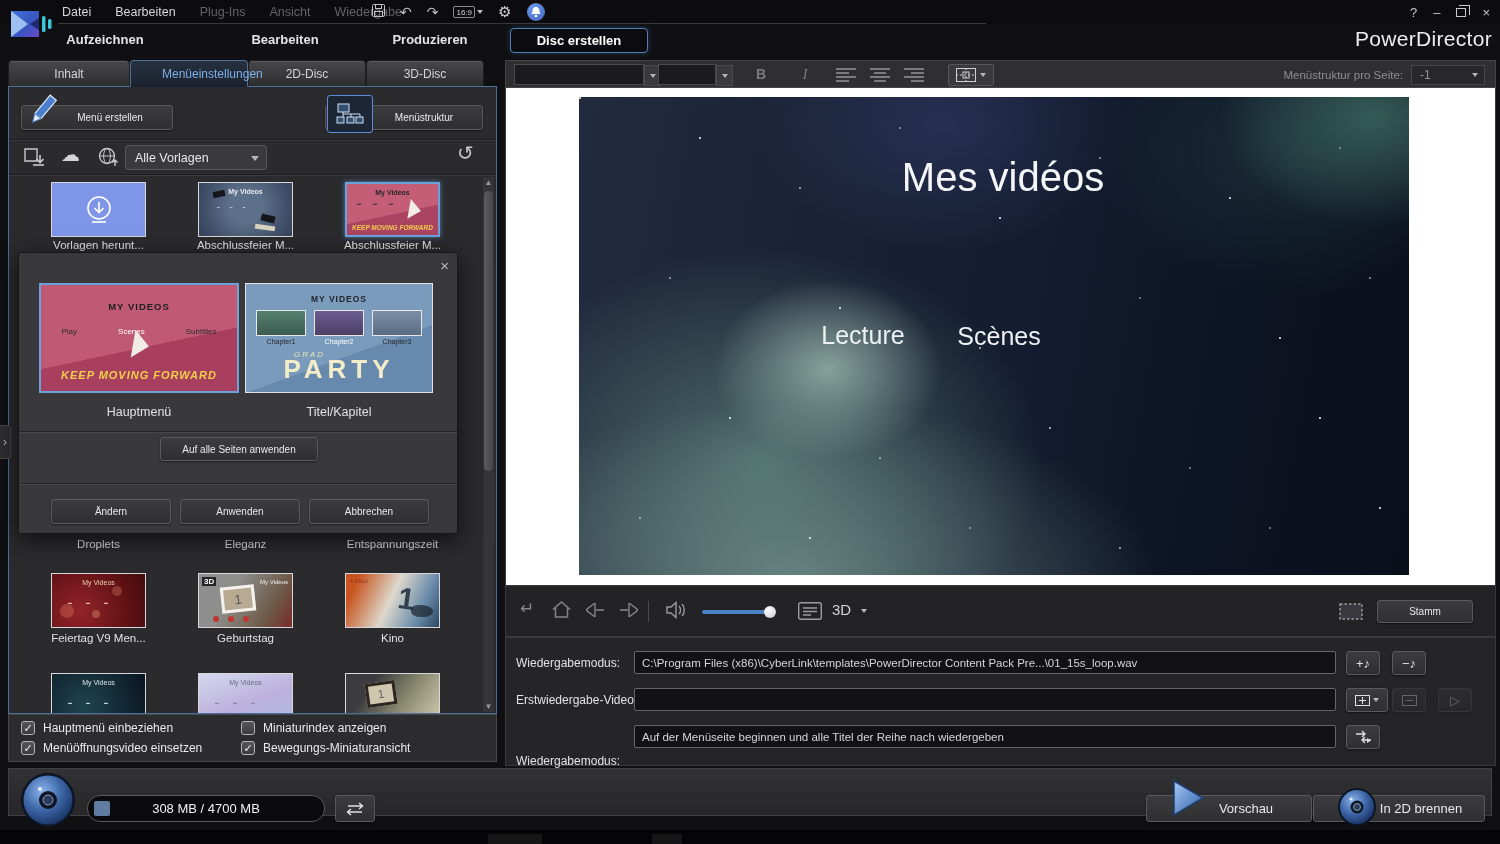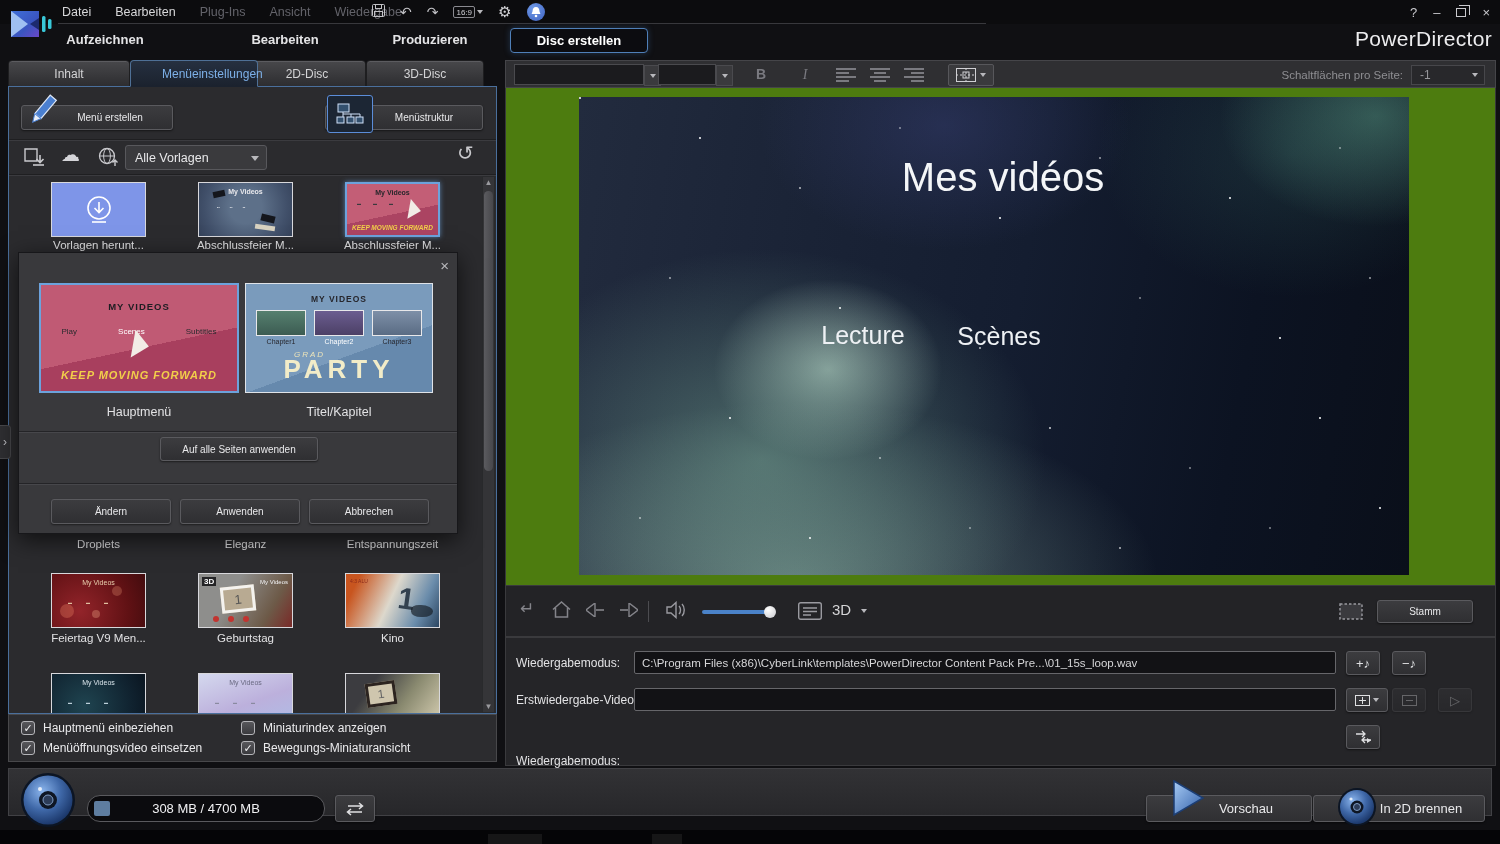--- a/index.html
+++ b/index.html
@@ -102,21 +102,21 @@
              display:flex;align-items:center;justify-content:center;}
   .tb-txt{position:absolute;top:3px;width:26px;height:21px;text-align:center;line-height:21px;color:#7a7a80;}
   .grid-btn{position:absolute;left:442px;top:3px;width:46px;height:22px;background:#3a3a3d;border:1px solid #57575b;
             border-radius:2px;display:flex;align-items:center;justify-content:center;gap:4px;}
   .bpp-label{position:absolute;right:92px;top:0;line-height:28px;font-size:11.5px;color:#8e8e92;}
   .bpp-box{position:absolute;right:10px;top:4px;width:74px;height:20px;background:#28282b;border:1px solid #47474b;
            font-size:12px;color:#97979b;line-height:18px;padding-left:8px;}
   .bpp-box .caret{position:absolute;right:6px;top:7px;}
 
   
-  .preview-wrap{position:absolute;left:505px;top:88px;width:991px;height:497px;background:#4d7c0f;
+  .preview-wrap{position:absolute;left:505px;top:88px;width:991px;height:497px;background:#ffffff;
                 border-left:1px solid #38383b;border-right:1px solid #38383b;}
   .video{position:absolute;left:73px;top:9px;width:830px;height:478px;overflow:hidden;
     background:
       radial-gradient(240px 170px at 96% 4%, rgba(110,190,160,.38), transparent 65%),
       radial-gradient(300px 220px at 86% 12%, rgba(70,130,120,.22), transparent 65%),
       radial-gradient(430px 320px at 22% 76%, rgba(125,175,155,.5), transparent 66%),
       radial-gradient(190px 150px at 30% 57%, rgba(210,238,222,.6), transparent 60%),
       radial-gradient(520px 260px at 26% 102%, rgba(165,205,185,.5), transparent 70%),
       radial-gradient(300px 200px at 44% 6%, rgba(58,66,120,.45), transparent 62%),
       linear-gradient(100deg,#222b3e 0%,#1a2336 28%,#141d30 52%,#0c1322 78%,#0a0f1a 100%);}
@@ -225,21 +225,21 @@
     </svg>
   </div>
 
   <div class="mode-tab" style="left:40px;">Aufzeichnen</div>
   <div class="mode-tab" style="left:220px;">Bearbeiten</div>
   <div class="mode-tab" style="left:365px;">Produzieren</div>
   <div class="disc-box">Disc erstellen</div>
   <div class="app-name">PowerDirector</div>
 
   <div class="ltab" style="left:8px;width:122px;">Inhalt</div>
-  <div class="ltab active" style="left:130px;width:128px;padding-left:31px;">Menüeinstellungen</div>
+  <div class="ltab active" style="left:130px;width:118px;padding-left:31px;">Menüeinstellungen</div>
   <div class="ltab" style="left:248px;width:118px;">2D-Disc</div>
   <div class="ltab" style="left:366px;width:118px;">3D-Disc</div>
 
   <div class="left-body">
 
     <div class="pd-btn abs" style="left:12px;top:18px;width:152px;height:25px;padding-left:26px;">
       <span>Menü erstellen</span>
     </div>
     <div class="abs" style="left:16px;top:4px;z-index:3;">
       <svg width="36" height="38" viewBox="0 0 36 38">
@@ -487,21 +487,21 @@
           </g>
         </svg></div>
     <div class="grid-btn">
       <svg width="20" height="14" viewBox="0 0 20 14">
         <rect x="0.5" y="0.5" width="19" height="13" fill="none" stroke="#d0d0d4"></rect>
         <path d="M0 7 H20 M10 0 V14" stroke="#d0d0d4" stroke-dasharray="2 2"></path>
         <rect x="7" y="4" width="6" height="6" fill="none" stroke="#d0d0d4"></rect>
         </svg>
       <span class="caret sm"></span>
     </div>
-    <div class="bpp-label">Schaltflächen pro Seite:</div>
+    <div class="bpp-label">Menüstruktur pro Seite:</div>
     <div class="bpp-box">
       <span>-1</span><span class="caret sm"></span>
     </div>
   </div>
 
   <div class="preview-wrap">
     <div class="video">
       <div class="stars"></div>
       <div class="menu-title">Mes vidéos</div>
       <div class="menu-btn" style="left:284px;top:224px;">Lecture</div>
@@ -576,20 +576,21 @@
       <svg width="15" height="11" viewBox="0 0 15 11">
           <rect x="0.5" y="0.5" width="14" height="10" fill="none" stroke="#dfe0e2"></rect>
           <path d="M4 5.5 H11" stroke="#dfe0e2"></path>
         </svg>
     </div>
     <div class="pd-btn f-btn dis" style="left:932px;top:50px;">
         <span>▷</span>
       </div>
 
     <div class="f-label" style="top:87px;margin-top:24px;">Wiedergabemodus:</div>
+    <input class="f-input" style="top: 87px;" type="text" readonly="" value="Auf der Menüseite beginnen und alle Titel der Reihe nach wiedergeben">
     <div class="pd-btn f-btn" style="left:840px;top:87px;">
       <svg width="17" height="14" viewBox="0 0 17 14">
         <path d="M1 4 H10 M7 1 L10 4 L7 7" fill="none" stroke="#dfe0e2" stroke-width="1.3"></path>
         <path d="M16 10 H7 M10 7 L7 10 L10 13" fill="none" stroke="#dfe0e2" stroke-width="1.3"></path>
         <polygon points="12,8 16,10.5 12,13" fill="#dfe0e2"></polygon>
         </svg>
     </div>
   </div>
 
   <div class="bottom-bar">

